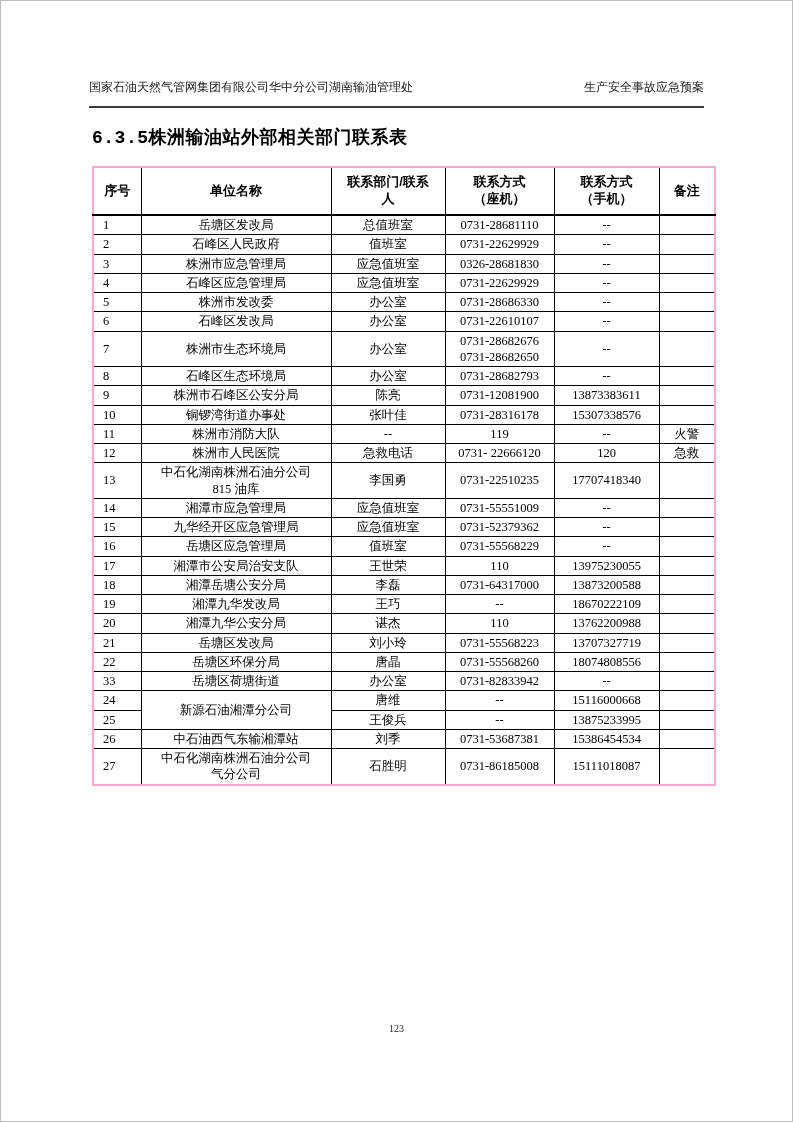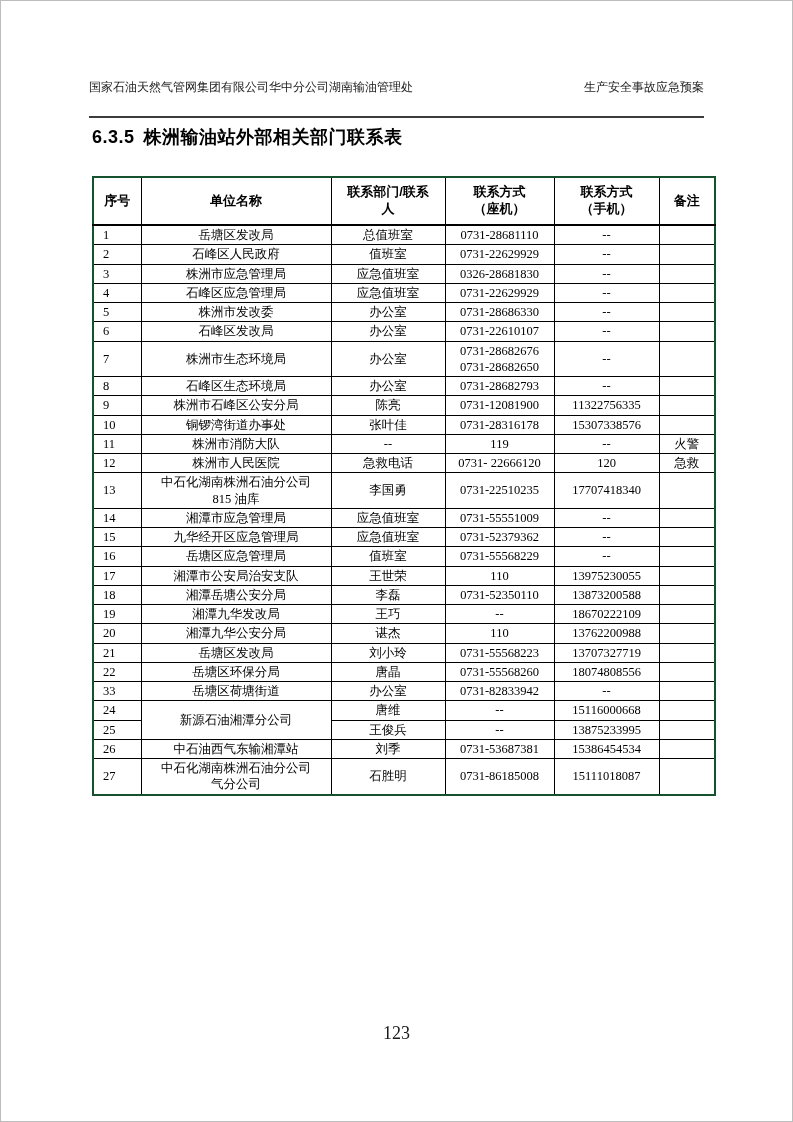--- a/index.html
+++ b/index.html
@@ -14,44 +14,43 @@
     overflow:hidden;
   }
   .doc-header {
     position:absolute;
     left:88px; right:88px; top:78px;
     display:flex;
     justify-content:space-between;
     align-items:flex-end;
     font-size:12px;
     color:#1a1a1a;
-    padding-bottom:20px;
+    padding-bottom:10px;
     border-bottom:2px solid #3c3c3c;
   }
   .section-title {
     position:absolute;
     left:91px; top:124px;
     margin:0;
     font-size:18px;
     font-weight:bold;
     font-family:"Liberation Sans","DejaVu Sans",sans-serif;
     letter-spacing:0.5px;
     color:#000;
   }
   .section-title .num {
-    font-family:Liberation Sans, sans-serif;
-    margin-right:9px;
+    font-family:Liberation Mono, monospace;
   }
   table.contact-table {
     position:absolute;
-    left:91px; top:175px;
+    left:91px; top:165px;
     width:622px;
     border-collapse:collapse;
     table-layout:fixed;
-    border:2px solid #14532d;
+    border:2px solid #f9a8d4;
   }
   .contact-table th, .contact-table td {
     border:1px solid #000;
     text-align:center;
     vertical-align:middle;
     padding:1px 2px;
     white-space:pre-line;
     line-height:1.3;
     overflow:hidden;
   }
@@ -68,21 +67,21 @@
     font-family:"Liberation Serif","DejaVu Serif",serif;
   }
   .contact-table tbody td.col-no {
     text-align:left;
     padding-left:9px;
   }
   .page-number {
     position:absolute;
     left:0; right:0; top:1022px;
     text-align:center;
-    font-size:18px;
+    font-size:10px;
     color:#1a1a1a;
   }
 </style>
 </head>
 <body>
 
 <div class="page">
 
   <div class="doc-header">
     <span>国家石油天然气管网集团有限公司华中分公司湖南输油管理处</span>
@@ -179,21 +178,21 @@
           <td class="col-dept">办公室</td>
           <td class="col-landline">0731-28682793</td>
           <td class="col-mobile">--</td>
           <td class="col-note"></td>
         </tr>
         <tr>
           <td class="col-no">9</td>
           <td class="col-name">株洲市石峰区公安分局</td>
           <td class="col-dept">陈亮</td>
           <td class="col-landline">0731-12081900</td>
-          <td class="col-mobile">11322756335</td>
+          <td class="col-mobile">13873383611</td>
           <td class="col-note"></td>
         </tr>
         <tr>
           <td class="col-no">10</td>
           <td class="col-name">铜锣湾街道办事处</td>
           <td class="col-dept">张叶佳</td>
           <td class="col-landline">0731-28316178</td>
           <td class="col-mobile">15307338576</td>
           <td class="col-note"></td>
         </tr>
@@ -251,21 +250,21 @@
           <td class="col-name">湘潭市公安局治安支队</td>
           <td class="col-dept">王世荣</td>
           <td class="col-landline">110</td>
           <td class="col-mobile">13975230055</td>
           <td class="col-note"></td>
         </tr>
         <tr>
           <td class="col-no">18</td>
           <td class="col-name">湘潭岳塘公安分局</td>
           <td class="col-dept">李磊</td>
-          <td class="col-landline">0731-52350110</td>
+          <td class="col-landline">0731-64317000</td>
           <td class="col-mobile">13873200588</td>
           <td class="col-note"></td>
         </tr>
         <tr>
           <td class="col-no">19</td>
           <td class="col-name">湘潭九华发改局</td>
           <td class="col-dept">王巧</td>
           <td class="col-landline">--</td>
           <td class="col-mobile">18670222109</td>
           <td class="col-note"></td>

